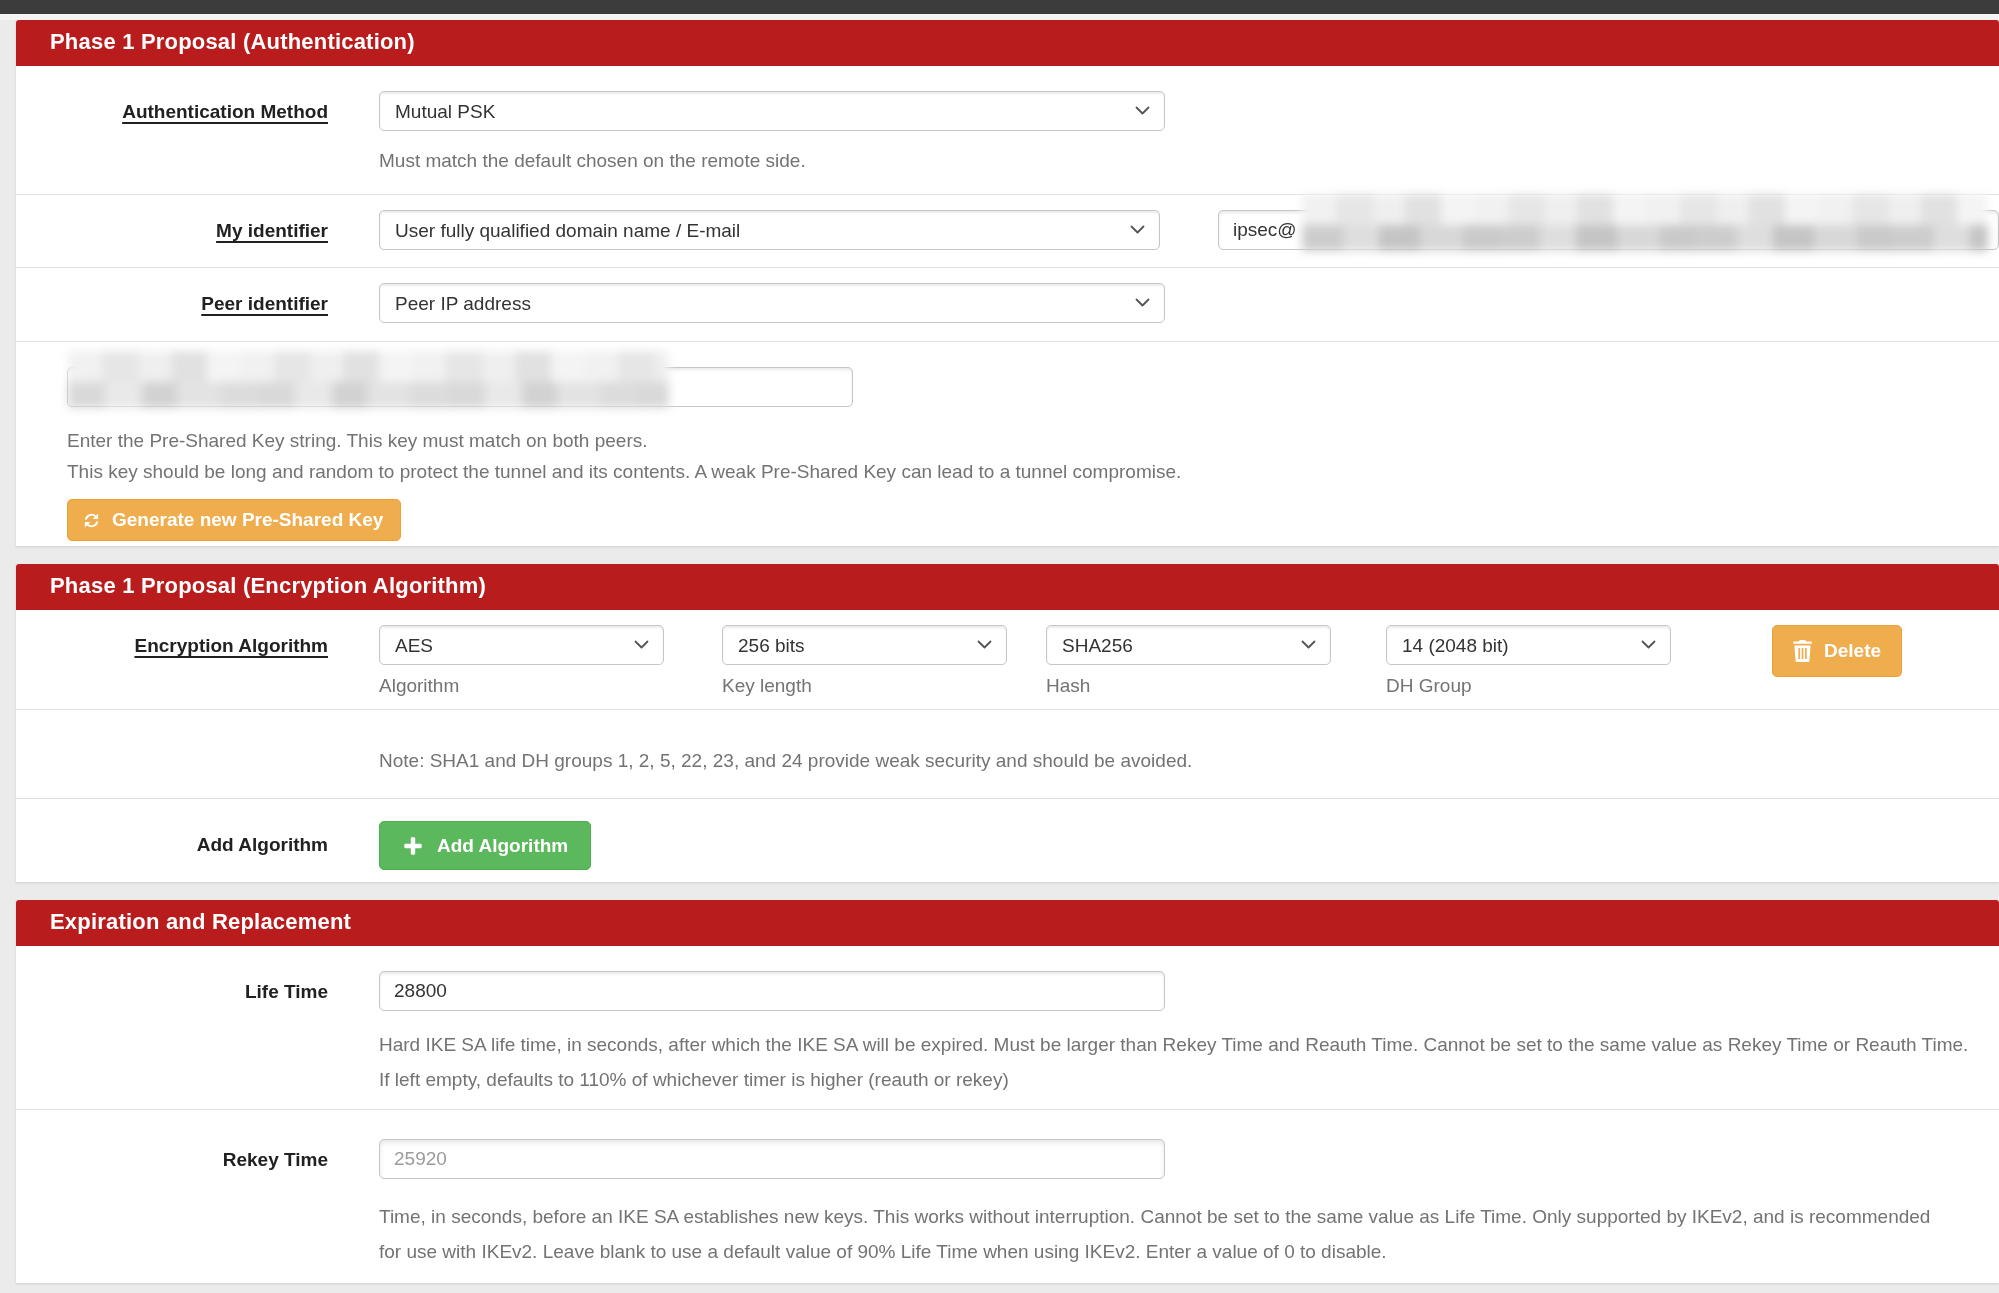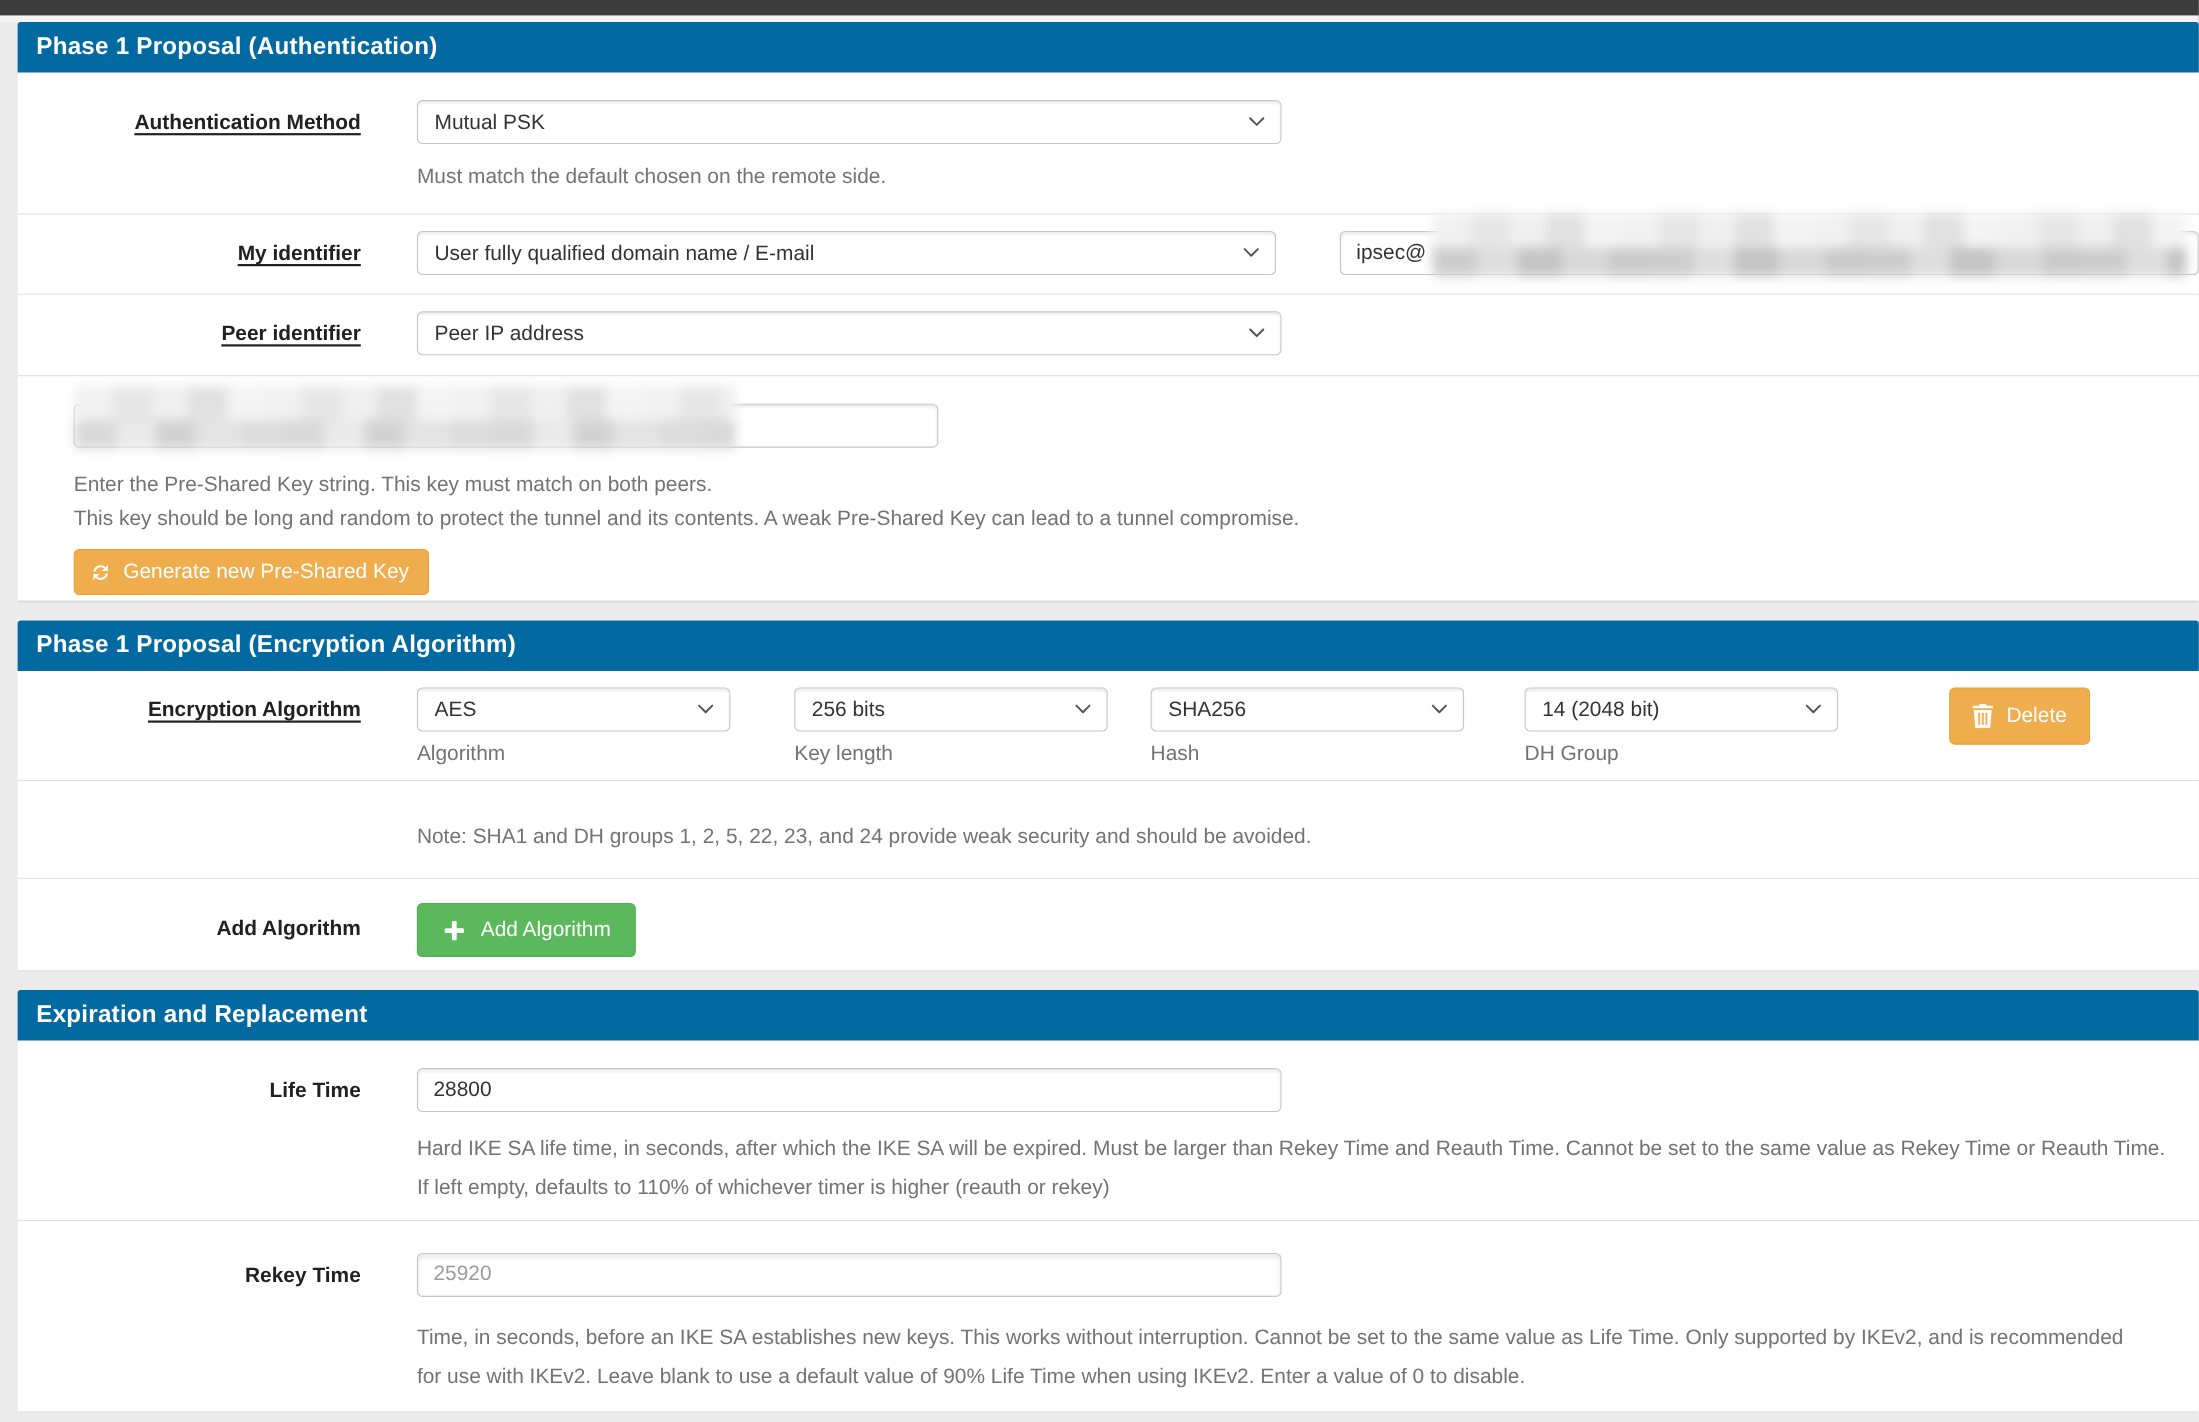--- a/index.html
+++ b/index.html
@@ -6,22 +6,22 @@
   body{
     width:1999px;height:1293px;overflow:hidden;
     background:#ebebeb;
     font-family:"Liberation Sans","DejaVu Sans",sans-serif;
     -webkit-font-smoothing:antialiased;
   }
   .topbar{height:14px;background:#3c3c3c;border-bottom:6px solid #f4f4f4;}
   .content{margin-left:16px;width:1983px;}
   .panel{background:#fff;margin-bottom:18px;box-shadow:0 1px 2px rgba(0,0,0,.12);}
   .panel-heading{
-    background:#0369a1;color:#fff;border-radius:3px 3px 0 0;
-    padding:10px 17px 12px;
+    background:#b91c1c;color:#fff;border-radius:3px 3px 0 0;
+    padding:10px 34px 12px;
   }
   .panel-heading h2{margin:0;font-size:22px;line-height:24px;font-weight:bold;letter-spacing:.2px;}
   .form-row{display:flex;border-bottom:1px solid #e0e0e0;}
   .form-row.last{border-bottom:none;}
   .col-label{width:312px;flex:0 0 312px;text-align:right;padding-top:9px;}
   .col-label label{font-size:19px;font-weight:bold;color:#212121;line-height:24px;}
   .col-label label.u{text-decoration:underline;text-decoration-thickness:2px;text-underline-offset:4px;}
   .col-control{margin-left:51px;flex:1;min-width:0;}
 
   
@@ -77,21 +77,21 @@
   }
 
   .help{margin:14px 0 0;font-size:19px;line-height:31px;color:#737373;}
   .help.tight{margin-top:16px;}
   .note-text{margin:0;font-size:19px;line-height:31px;color:#737373;}
   .sub-label{margin-top:10px;font-size:19px;color:#737373;}
   .help-wrap-life{max-width:1600px;}
   .help-wrap-rekey{max-width:1565px;line-height:35px;}
 
   
-  .btn{display:inline-flex;align-items:center;border-radius:5px;cursor:pointer;color:#fff;font-family:inherit;white-space:nowrap;}
+  .btn{display:inline-flex;align-items:center;border-radius:5px;cursor:pointer;color:#fff;font-family:inherit;white-space:nowrap;font-weight:bold;}
   .btn .lbl{font-size:19px;}
   .btn-warning{background:#f0ad4e;border:1px solid #eca236;}
   .btn-success{background:#5cb85c;border:1px solid #4cae4c;}
   .btn-generate{height:42px;padding:0 17px 0 13px;gap:10px;margin-top:12px;}
   .btn-delete{height:52px;padding:0 20px;gap:12px;margin-left:50px;flex:0 0 auto;}
   .btn-add{height:49px;padding:0 22px;gap:13px;}
 
   
   .enc-flex{display:flex;align-items:flex-start;}
   .enc-col{flex:0 0 auto;}

